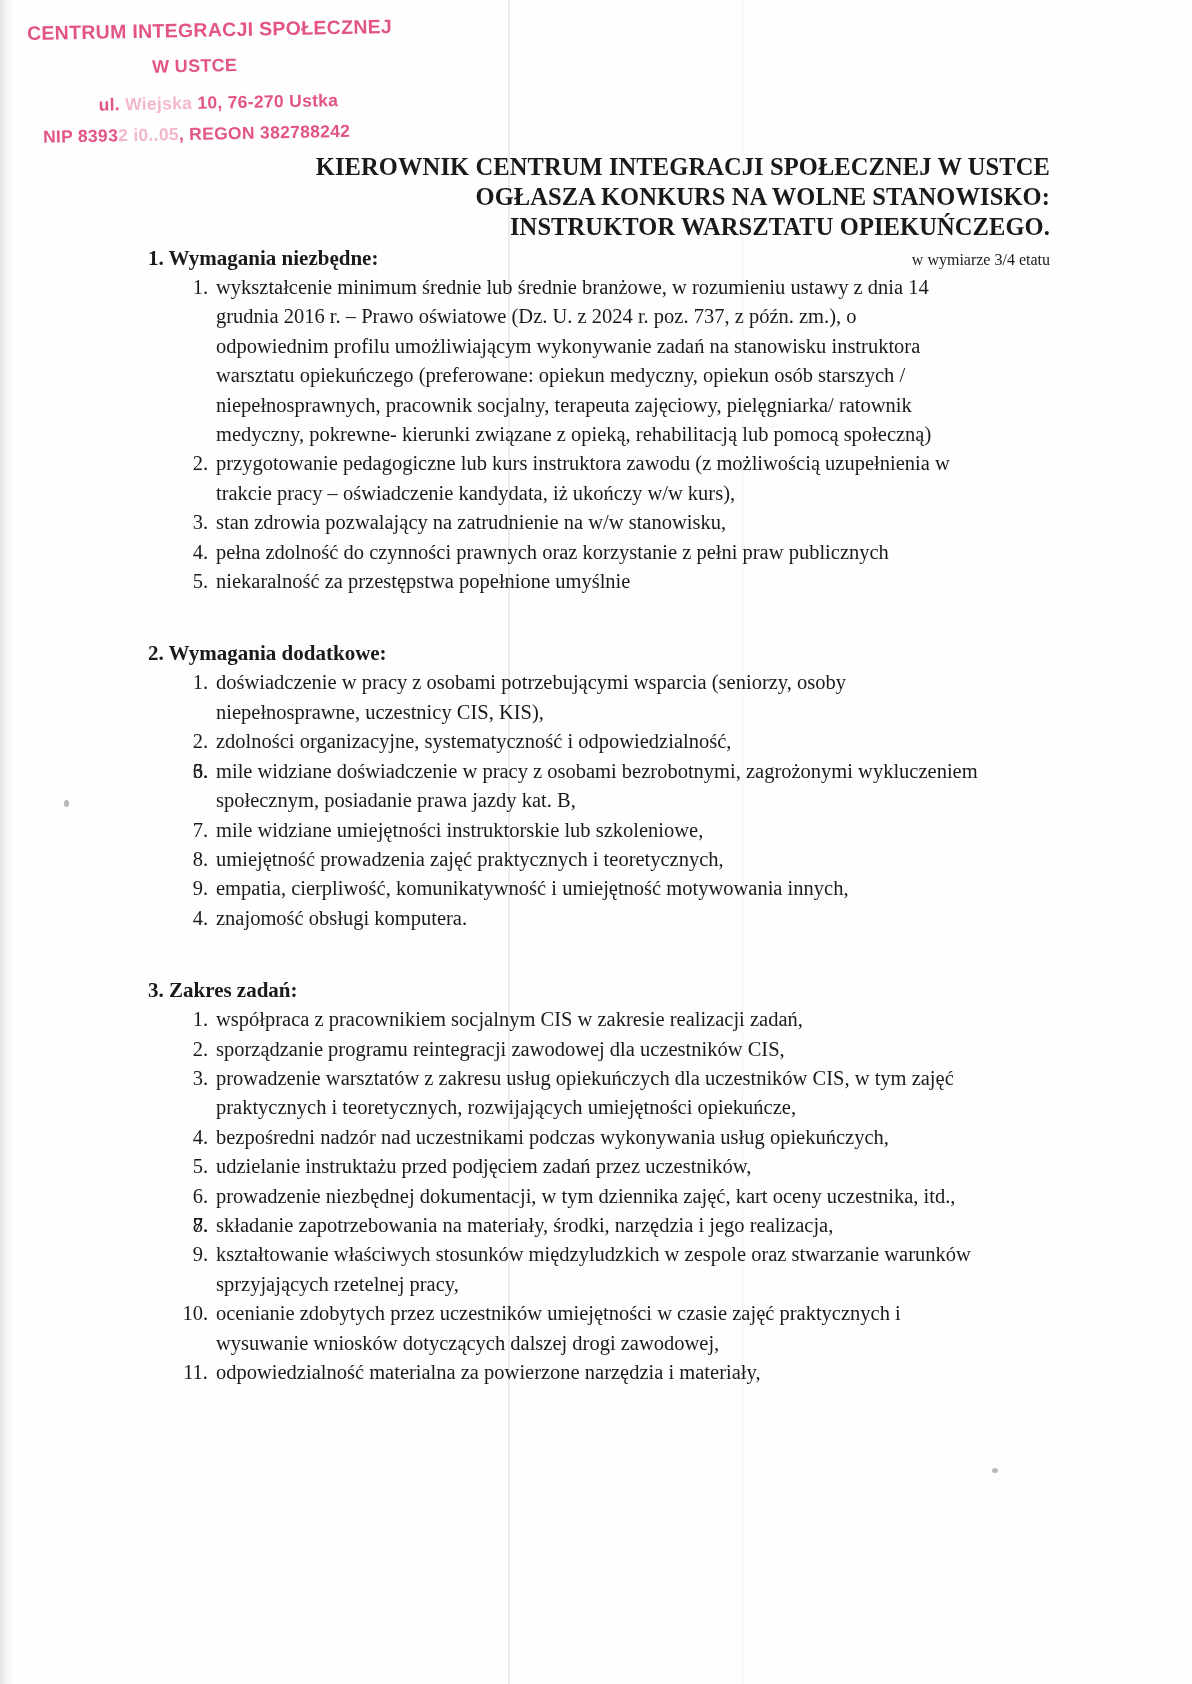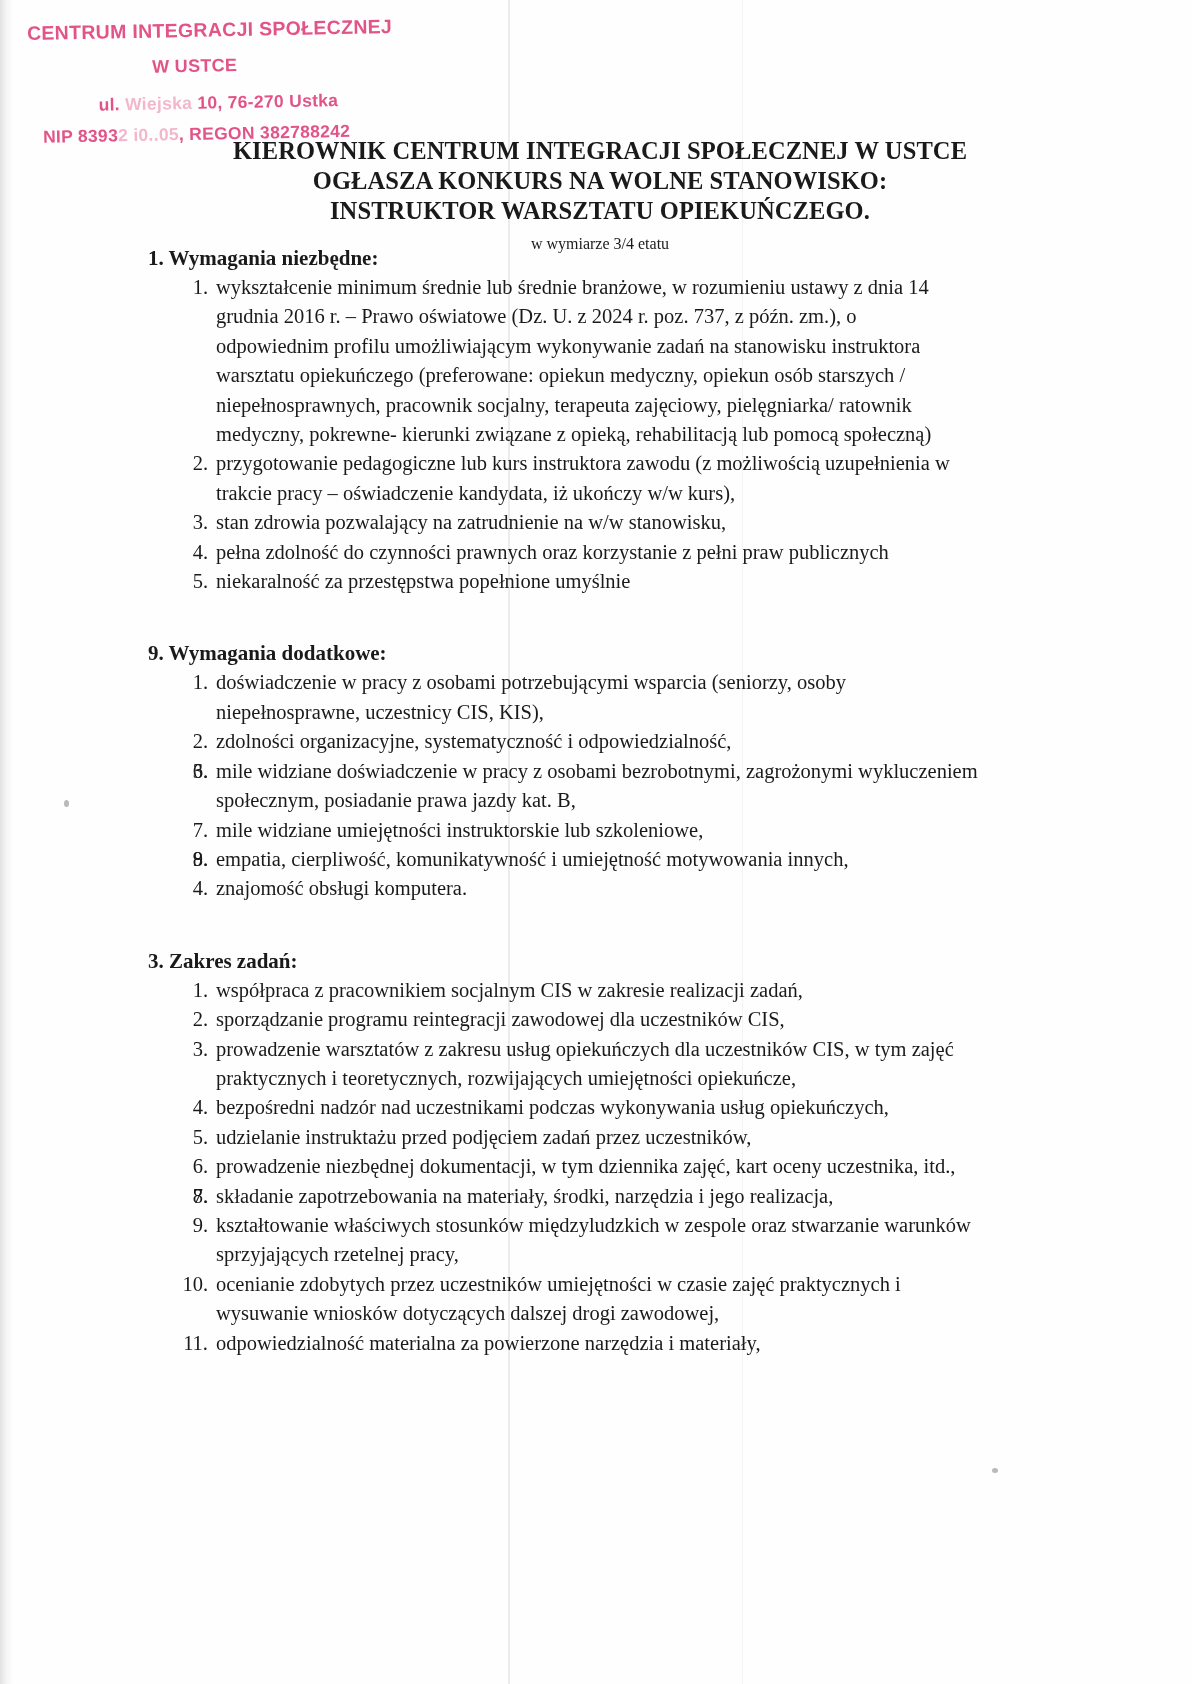--- a/index.html
+++ b/index.html
@@ -85,23 +85,23 @@
     margin-top: 10px;
     margin-left: 14px;
     white-space: nowrap;
   }
   .faded { opacity: .42; }
 
   
   .title-block {
     position: absolute;
     left: 150px;
-    top: 136px;
+    top: 152px;
     width: 900px;
-    text-align: center;
+    text-align: right;
   }
   .title-line {
     font-weight: bold;
     font-size: 24.5px;
     line-height: 30px;
     letter-spacing: .1px;
   }
   .subtitle-line {
     font-weight: normal;
     font-size: 16px;
@@ -200,28 +200,28 @@
         <li><span class="num">2.</span><span>przygotowanie pedagogiczne lub kurs instruktora zawodu (z możliwością uzupełnienia w trakcie pracy – oświadczenie kandydata, iż ukończy w/w kurs),</span></li>
         <li><span class="num">3.</span><span>stan zdrowia pozwalający na zatrudnienie na w/w stanowisku,</span></li>
         <li><span class="num">4.</span><span>pełna zdolność do czynności prawnych oraz korzystanie z pełni praw publicznych</span></li>
         <li><span class="num">5.</span><span>niekaralność za przestępstwa popełnione umyślnie</span></li>
       </ol>
     </div>
 
     <div class="section-gap"></div>
 
     <div class="section">
-      <div class="section-title">9. Wymagania dodatkowe:</div>
+      <div class="section-title">2. Wymagania dodatkowe:</div>
       <ol class="items">
         <li><span class="num">1.</span><span>doświadczenie w pracy z osobami potrzebującymi wsparcia (seniorzy, osoby niepełnosprawne, uczestnicy CIS, KIS),</span></li>
         <li><span class="num">2.</span><span>zdolności organizacyjne, systematyczność i odpowiedzialność,</span></li>
         <li><span class="num">3.</span></li>
         <li class="wide"><span class="num">6.</span><span>mile widziane doświadczenie w pracy z osobami bezrobotnymi, zagrożonymi wykluczeniem społecznym, posiadanie prawa jazdy kat. B,</span></li>
         <li><span class="num">7.</span><span>mile widziane umiejętności instruktorskie lub szkoleniowe,</span></li>
-        <li><span class="num">8.</span></li>
+        <li><span class="num">8.</span><span>umiejętność prowadzenia zajęć praktycznych i teoretycznych,</span></li>
         <li class="wide"><span class="num">9.</span><span>empatia, cierpliwość, komunikatywność i umiejętność motywowania innych,</span></li>
         <li><span class="num">4.</span><span>znajomość obsługi komputera.</span></li>
       </ol>
     </div>
 
     <div class="section-gap"></div>
 
     <div class="section">
       <div class="section-title">3. Zakres zadań:</div>
       <ol class="items tasks">

